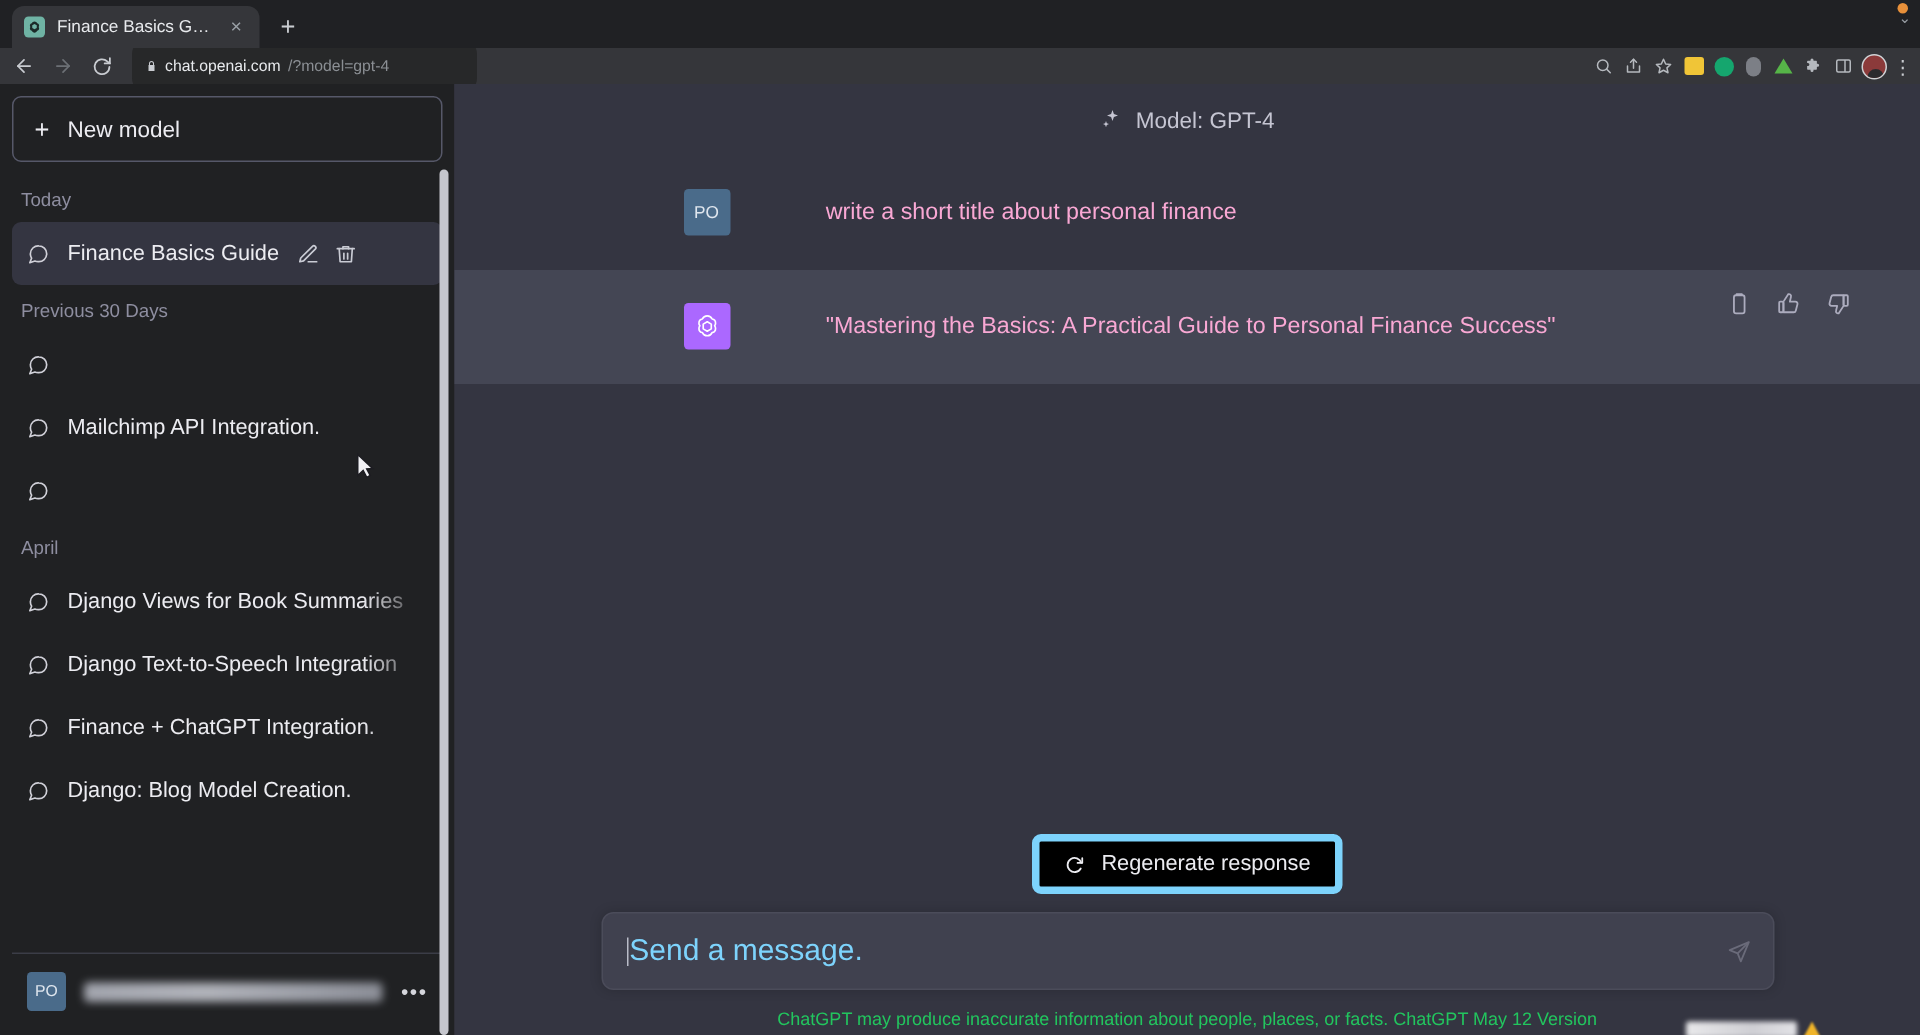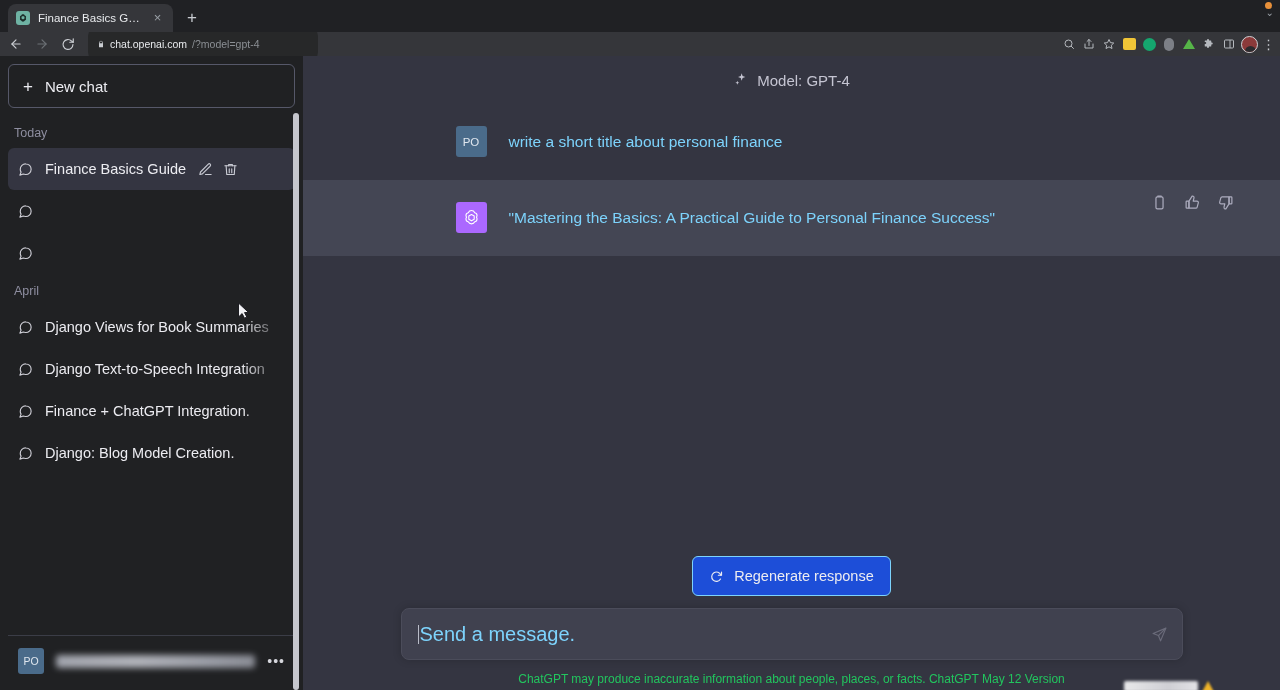--- a/index.html
+++ b/index.html
@@ -193,39 +193,39 @@
     display: flex; gap: 22px; padding-left: 14px; position: relative;
   }
   .av {
     width: 31px; height: 31px; border-radius: 3px; flex: 0 0 auto;
     display: flex; align-items: center; justify-content: center;
   }
   .av-user { background: #4a6b8a; color: #dfe6ee; font-size: 11.5px; }
   .av-bot { background: #ab68ff; }
   .av-bot svg { width: 19px; height: 19px; display: block; }
   .msg-text {
-    color: #7dd3fc; font-size: 15.5px; line-height: 32px;
-    padding-top: 0px; flex: 1 1 auto;
+    color: #f9a8d4; font-size: 15.5px; line-height: 32px;
+    padding-top: 0px; flex: 1 1 auto; margin-left: 42px;
   }
   .msg-actions {
     position: absolute; right: -92px; top: -8px;
     display: flex; align-items: center; gap: 16px;
   }
   .msg-actions svg { width: 17px; height: 17px; display: block; color: #acacbe; }
 
   .composer-zone {
     position: absolute; left: 0; right: 0; bottom: 0;
     padding-bottom: 4px;
   }
   .regen-wrap { display: flex; justify-content: center; margin-bottom: 12px; }
   .regen-btn {
     display: flex; align-items: center; gap: 10px;
     height: 40px; padding: 0 16px;
-    border: 1px solid #7dd3fc; border-radius: 6px;
-    background: #1d4ed8; color: #ececf1; font-size: 14.5px;
+    border: 5px solid #7dd3fc; border-radius: 6px;
+    background: #000000; color: #ececf1; font-size: 14.5px;
   }
   .regen-btn svg { width: 15px; height: 15px; display:block; color:#ececf1; }
 
   .composer {
     width: 782px; margin: 0 auto; height: 52px;
     background: #40414f; border: 1px solid #4b4c5a;
     border-radius: 8px; display: flex; align-items: center;
     padding: 0 14px 0 16px; position: relative;
     box-shadow: 0 0 8px rgba(0,0,0,.18);
   }
@@ -359,21 +359,21 @@
   </div>
 </div>
 
 <div id="chatgpt-app">
 
   <aside id="sidebar">
 
     <div class="newchat-wrap">
       <div class="newchat-btn">
         <span class="newchat-plus">+</span>
-        <span>New chat</span>
+        <span>New model</span>
       </div>
     </div>
 
     <div class="chatlist">
 
       <div class="section-label">Today</div>
       <div class="chat-row active">
         <span class="chat-ico">
           <svg viewBox="0 0 24 24" fill="none" stroke="currentColor" stroke-width="1.8" stroke-linejoin="round">
               <path d="M21 11.5a8.4 8.4 0 0 1-9 8.4 9.2 9.2 0 0 1-3.6-.7L3 21l1.9-4.8A8.3 8.3 0 0 1 3.6 11.5a8.4 8.4 0 0 1 9-8.4 8.4 8.4 0 0 1 8.4 8.4z"></path>
@@ -391,26 +391,35 @@
             <svg viewBox="0 0 24 24" fill="none" stroke="currentColor" stroke-width="1.8" stroke-linecap="round" stroke-linejoin="round">
                 <polyline points="3 6 5 6 21 6"></polyline>
                 <path d="M19 6l-1 14H6L5 6"></path>
                 <path d="M10 11v6M14 11v6"></path>
                 <path d="M9 6V4h6v2"></path>
               </svg>
           </span>
         </span>
       </div>
 
-      <div class="chat-row">
-        <span class="chat-ico">
-          <svg viewBox="0 0 24 24" fill="none" stroke="currentColor" stroke-width="1.8" stroke-linejoin="round">
-              <path d="M21 11.5a8.4 8.4 0 0 1-9 8.4 9.2 9.2 0 0 1-3.6-.7L3 21l1.9-4.8A8.3 8.3 0 0 1 3.6 11.5a8.4 8.4 0 0 1 9-8.4 8.4 8.4 0 0 1 8.4 8.4z"></path>
-            </svg>
-        </span>
+      <div class="section-label">Previous 30 Days</div>
+      <div class="chat-row">
+        <span class="chat-ico">
+          <svg viewBox="0 0 24 24" fill="none" stroke="currentColor" stroke-width="1.8" stroke-linejoin="round">
+              <path d="M21 11.5a8.4 8.4 0 0 1-9 8.4 9.2 9.2 0 0 1-3.6-.7L3 21l1.9-4.8A8.3 8.3 0 0 1 3.6 11.5a8.4 8.4 0 0 1 9-8.4 8.4 8.4 0 0 1 8.4 8.4z"></path>
+            </svg>
+        </span>
+      </div>
+      <div class="chat-row">
+        <span class="chat-ico">
+          <svg viewBox="0 0 24 24" fill="none" stroke="currentColor" stroke-width="1.8" stroke-linejoin="round">
+              <path d="M21 11.5a8.4 8.4 0 0 1-9 8.4 9.2 9.2 0 0 1-3.6-.7L3 21l1.9-4.8A8.3 8.3 0 0 1 3.6 11.5a8.4 8.4 0 0 1 9-8.4 8.4 8.4 0 0 1 8.4 8.4z"></path>
+            </svg>
+        </span>
+        <span class="chat-label">Mailchimp API Integration.</span>
       </div>
       <div class="chat-row">
         <span class="chat-ico">
           <svg viewBox="0 0 24 24" fill="none" stroke="currentColor" stroke-width="1.8" stroke-linejoin="round">
               <path d="M21 11.5a8.4 8.4 0 0 1-9 8.4 9.2 9.2 0 0 1-3.6-.7L3 21l1.9-4.8A8.3 8.3 0 0 1 3.6 11.5a8.4 8.4 0 0 1 9-8.4 8.4 8.4 0 0 1 8.4 8.4z"></path>
             </svg>
         </span>
       </div>
 
       <div class="section-label">April</div>

